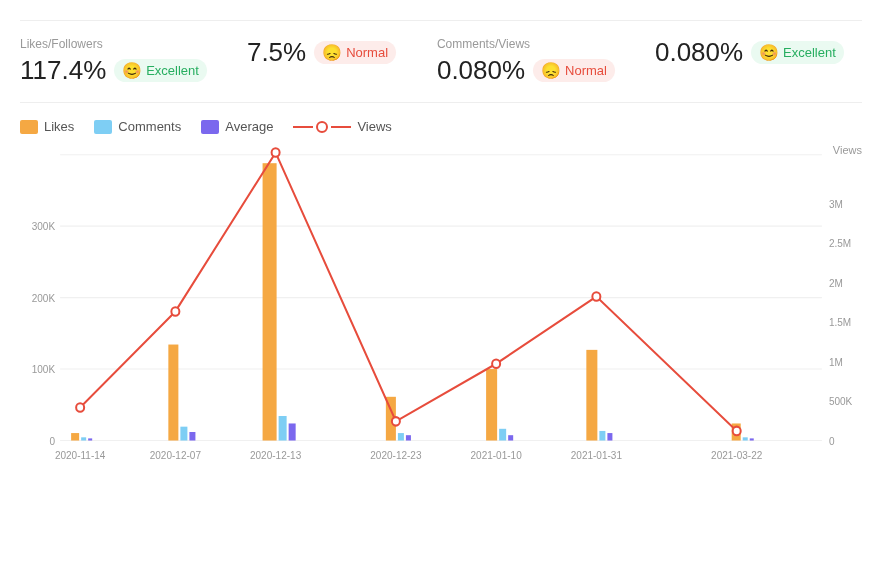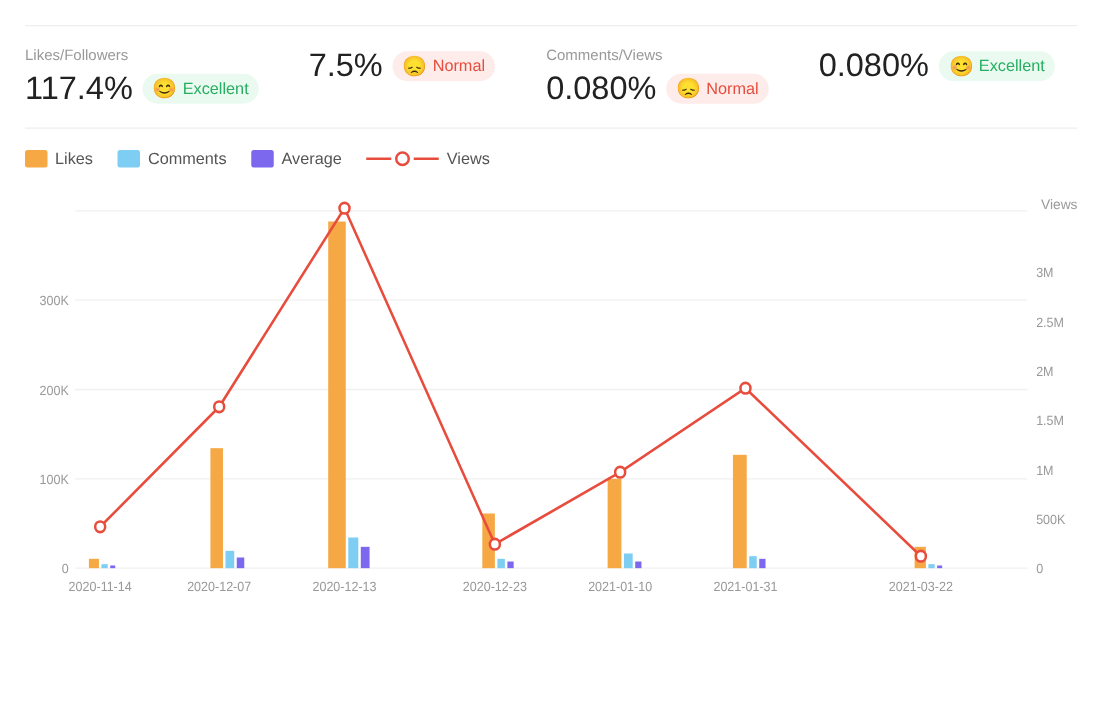--- a/index.html
+++ b/index.html
@@ -69,21 +69,21 @@
     }
     .divider2 {
       border: none;
       border-top: 1px solid #eee;
       margin-bottom: 16px;
     }
     .legend-row {
       display: flex;
       align-items: center;
       gap: 20px;
-      margin-bottom: 24px;
+      margin-bottom: 10px;
     }
     .legend-item {
       display: flex;
       align-items: center;
       gap: 6px;
       font-size: 13px;
       color: #555;
     }
     .legend-box {
       width: 18px;

